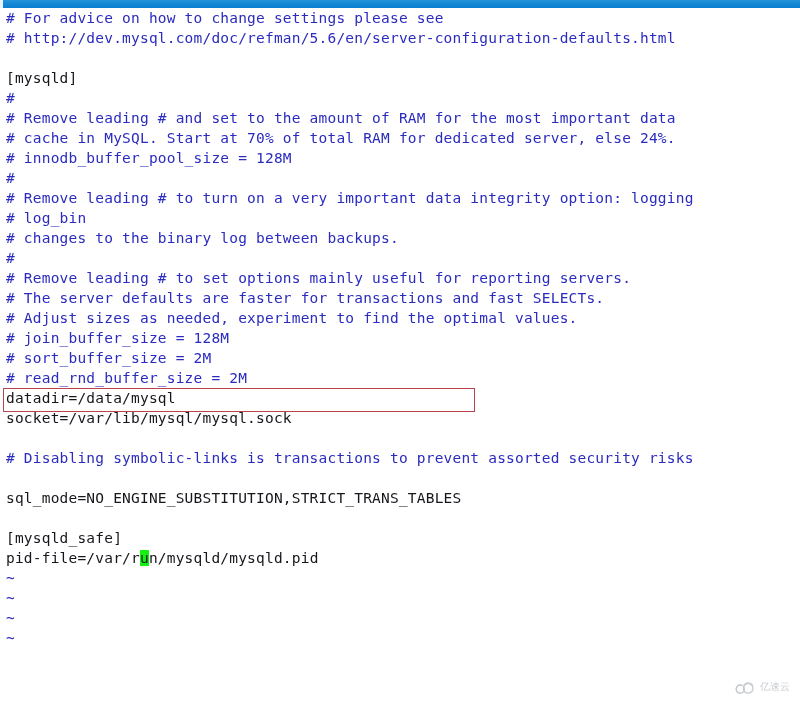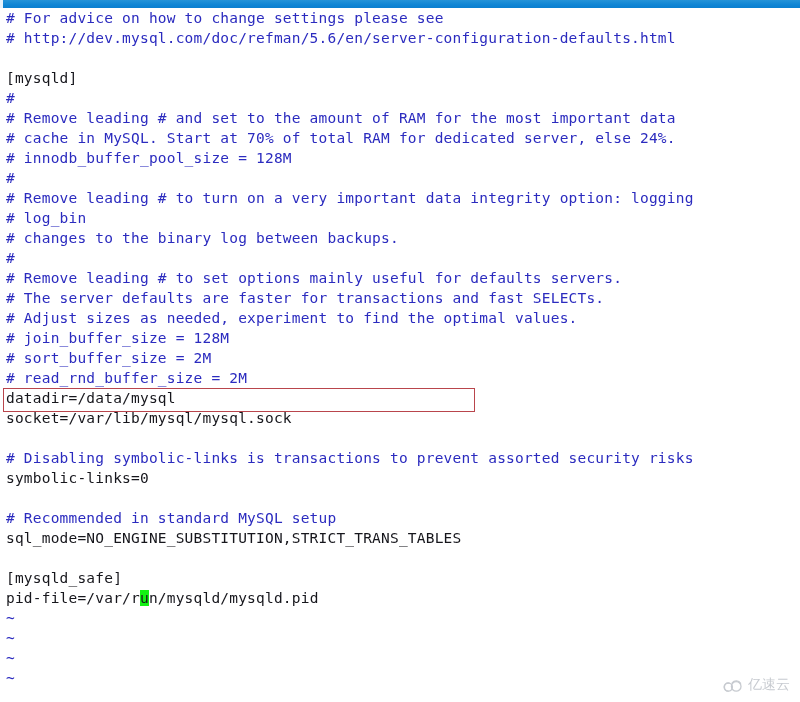--- a/index.html
+++ b/index.html
@@ -78,21 +78,21 @@
     right: 10px;
     bottom: 8px;
     display: flex;
     align-items: center;
     gap: 3px;
     opacity: 0.55;
     user-select: none;
   }
   #watermark .wm-text {
     font-family: "DejaVu Sans", "Liberation Sans", sans-serif;
-    font-size: 14px;
+    font-size: 10px;
     color: #9aa0aa;
     letter-spacing: 0px;
   }
   #watermark svg { display: block; }
 </style>
 </head>
 <body>
 
 <div id="titlebar">
   <div id="titlebar-left-cap"></div>
@@ -106,33 +106,31 @@
       <div class="line code">[mysqld]</div>
       <div class="line comment">#</div>
       <div class="line comment"># Remove leading # and set to the amount of RAM for the most important data</div>
       <div class="line comment"># cache in MySQL. Start at 70% of total RAM for dedicated server, else 24%.</div>
       <div class="line comment"># innodb_buffer_pool_size = 128M</div>
       <div class="line comment">#</div>
       <div class="line comment"># Remove leading # to turn on a very important data integrity option: logging</div>
       <div class="line comment"># log_bin</div>
       <div class="line comment"># changes to the binary log between backups.</div>
       <div class="line comment">#</div>
-      <div class="line comment"># Remove leading # to set options mainly useful for defaults servers.</div>
+      <div class="line comment"># Remove leading # to set options mainly useful for reporting servers.</div>
       <div class="line comment"># The server defaults are faster for transactions and fast SELECTs.</div>
       <div class="line comment"># Adjust sizes as needed, experiment to find the optimal values.</div>
       <div class="line comment"># join_buffer_size = 128M</div>
       <div class="line comment"># sort_buffer_size = 2M</div>
       <div class="line comment"># read_rnd_buffer_size = 2M</div>
       <div class="line code">datadir=/data/mysql</div>
       <div class="line code">socket=/var/lib/mysql/mysql.sock</div>
       <div class="line blank">&nbsp;</div>
       <div class="line comment"># Disabling symbolic-links is transactions to prevent assorted security risks</div>
-      <div class="line code">symbolic-links=0</div>
       <div class="line blank">&nbsp;</div>
-      <div class="line comment"># Recommended in standard MySQL setup</div>
       <div class="line code">sql_mode=NO_ENGINE_SUBSTITUTION,STRICT_TRANS_TABLES</div>
       <div class="line blank">&nbsp;</div>
       <div class="line code">[mysqld_safe]</div>
       <div class="line code">pid-file=/var/r<span class="cursor">u</span>n/mysqld/mysqld.pid</div>
       <div class="line tilde">~</div>
       <div class="line tilde">~</div>
       <div class="line tilde">~</div>
       <div class="line tilde">~</div>
     </div>
   <div id="redbox" style="top: 380px; height: 24px;"></div>

